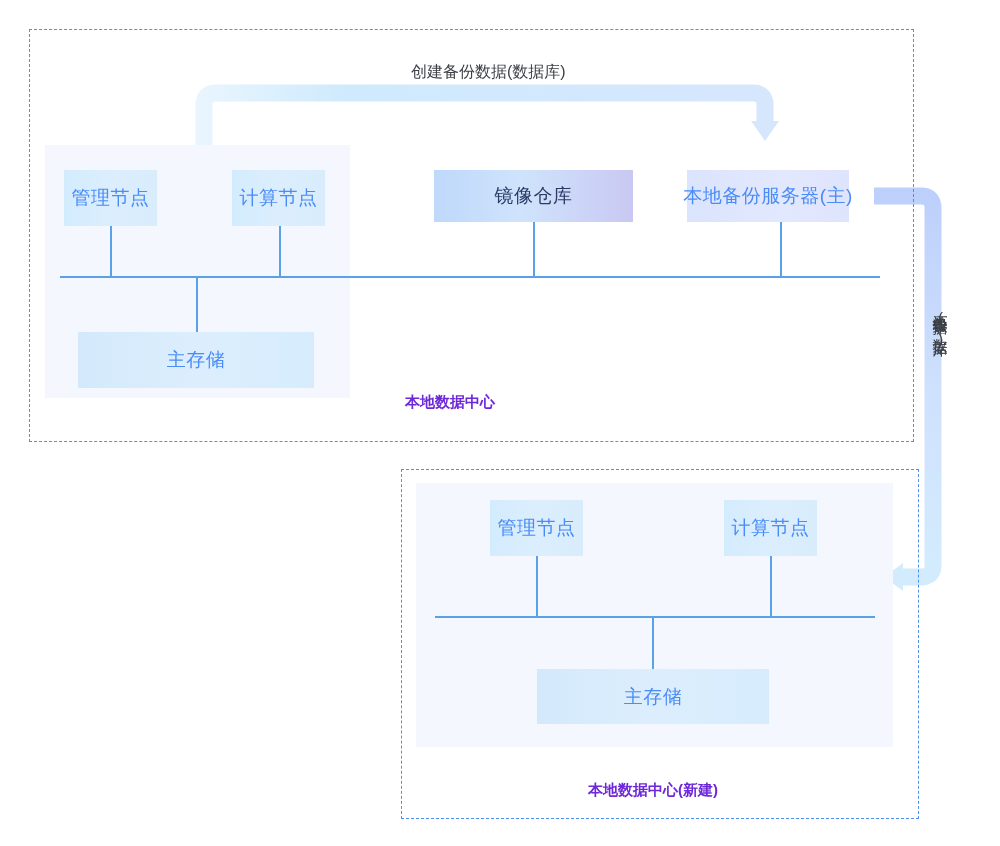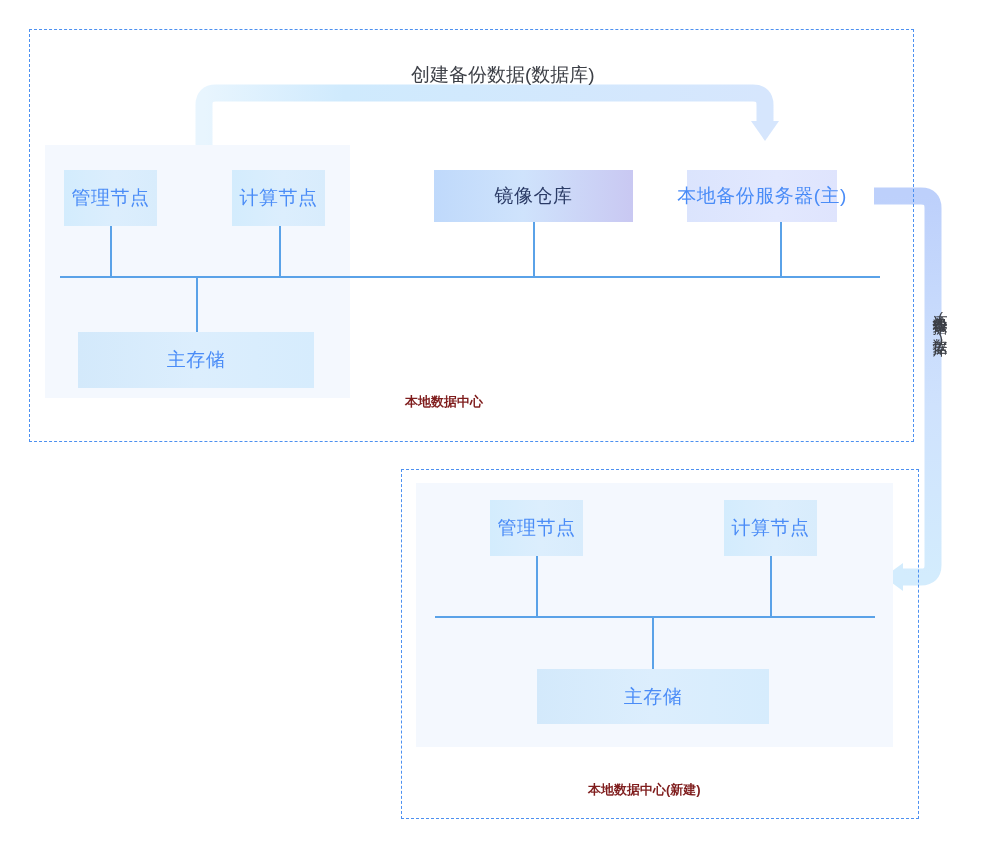--- a/index.html
+++ b/index.html
@@ -105,41 +105,41 @@
     color: #2b3b66;
   }
   .node-backup {
     background: linear-gradient(90deg, #dbe4fd 0%, #e2e8fe 60%, #dfe4fd 100%);
     color: #4a8cf7;
   }
 
   #node-mgmt-1   { left: 64px;  top: 170px; width: 93px;  height: 56px; }
   #node-comp-1   { left: 232px; top: 170px; width: 93px;  height: 56px; }
   #node-mirror   { left: 434px; top: 170px; width: 199px; height: 52px; }
-  #node-backup   { left: 687px; top: 170px; width: 150px; height: 52px; }
+  #node-backup   { left: 687px; top: 170px; width: 162px; height: 52px; }
   #node-store-1  { left: 78px;  top: 332px; width: 236px; height: 56px; }
 
   #node-mgmt-2   { left: 490px; top: 500px; width: 93px;  height: 56px; }
   #node-comp-2   { left: 724px; top: 500px; width: 93px;  height: 56px; }
   #node-store-2  { left: 537px; top: 669px; width: 232px; height: 55px; }
 
   
   .caption {
     position: absolute;
-    font-size: 19px;
+    font-size: 16px;
     color: #3c3f46;
     white-space: nowrap;
   }
   #cap-create { left: 411px; top: 62px; }
   #cap-also   { left: 424px; top: 140px; }
 
   .region-title {
     position: absolute;
-    font-size: 13px;
-    color: #7f1d1d;
+    font-size: 15px;
+    color: #6d28d9;
     font-weight: 600;
     white-space: nowrap;
   }
   #title-local { left: 405px; top: 393px; }
   #title-new   { left: 588px; top: 781px; }
 
   
   #cap-restore {
     position: absolute;
     left: 929px;

